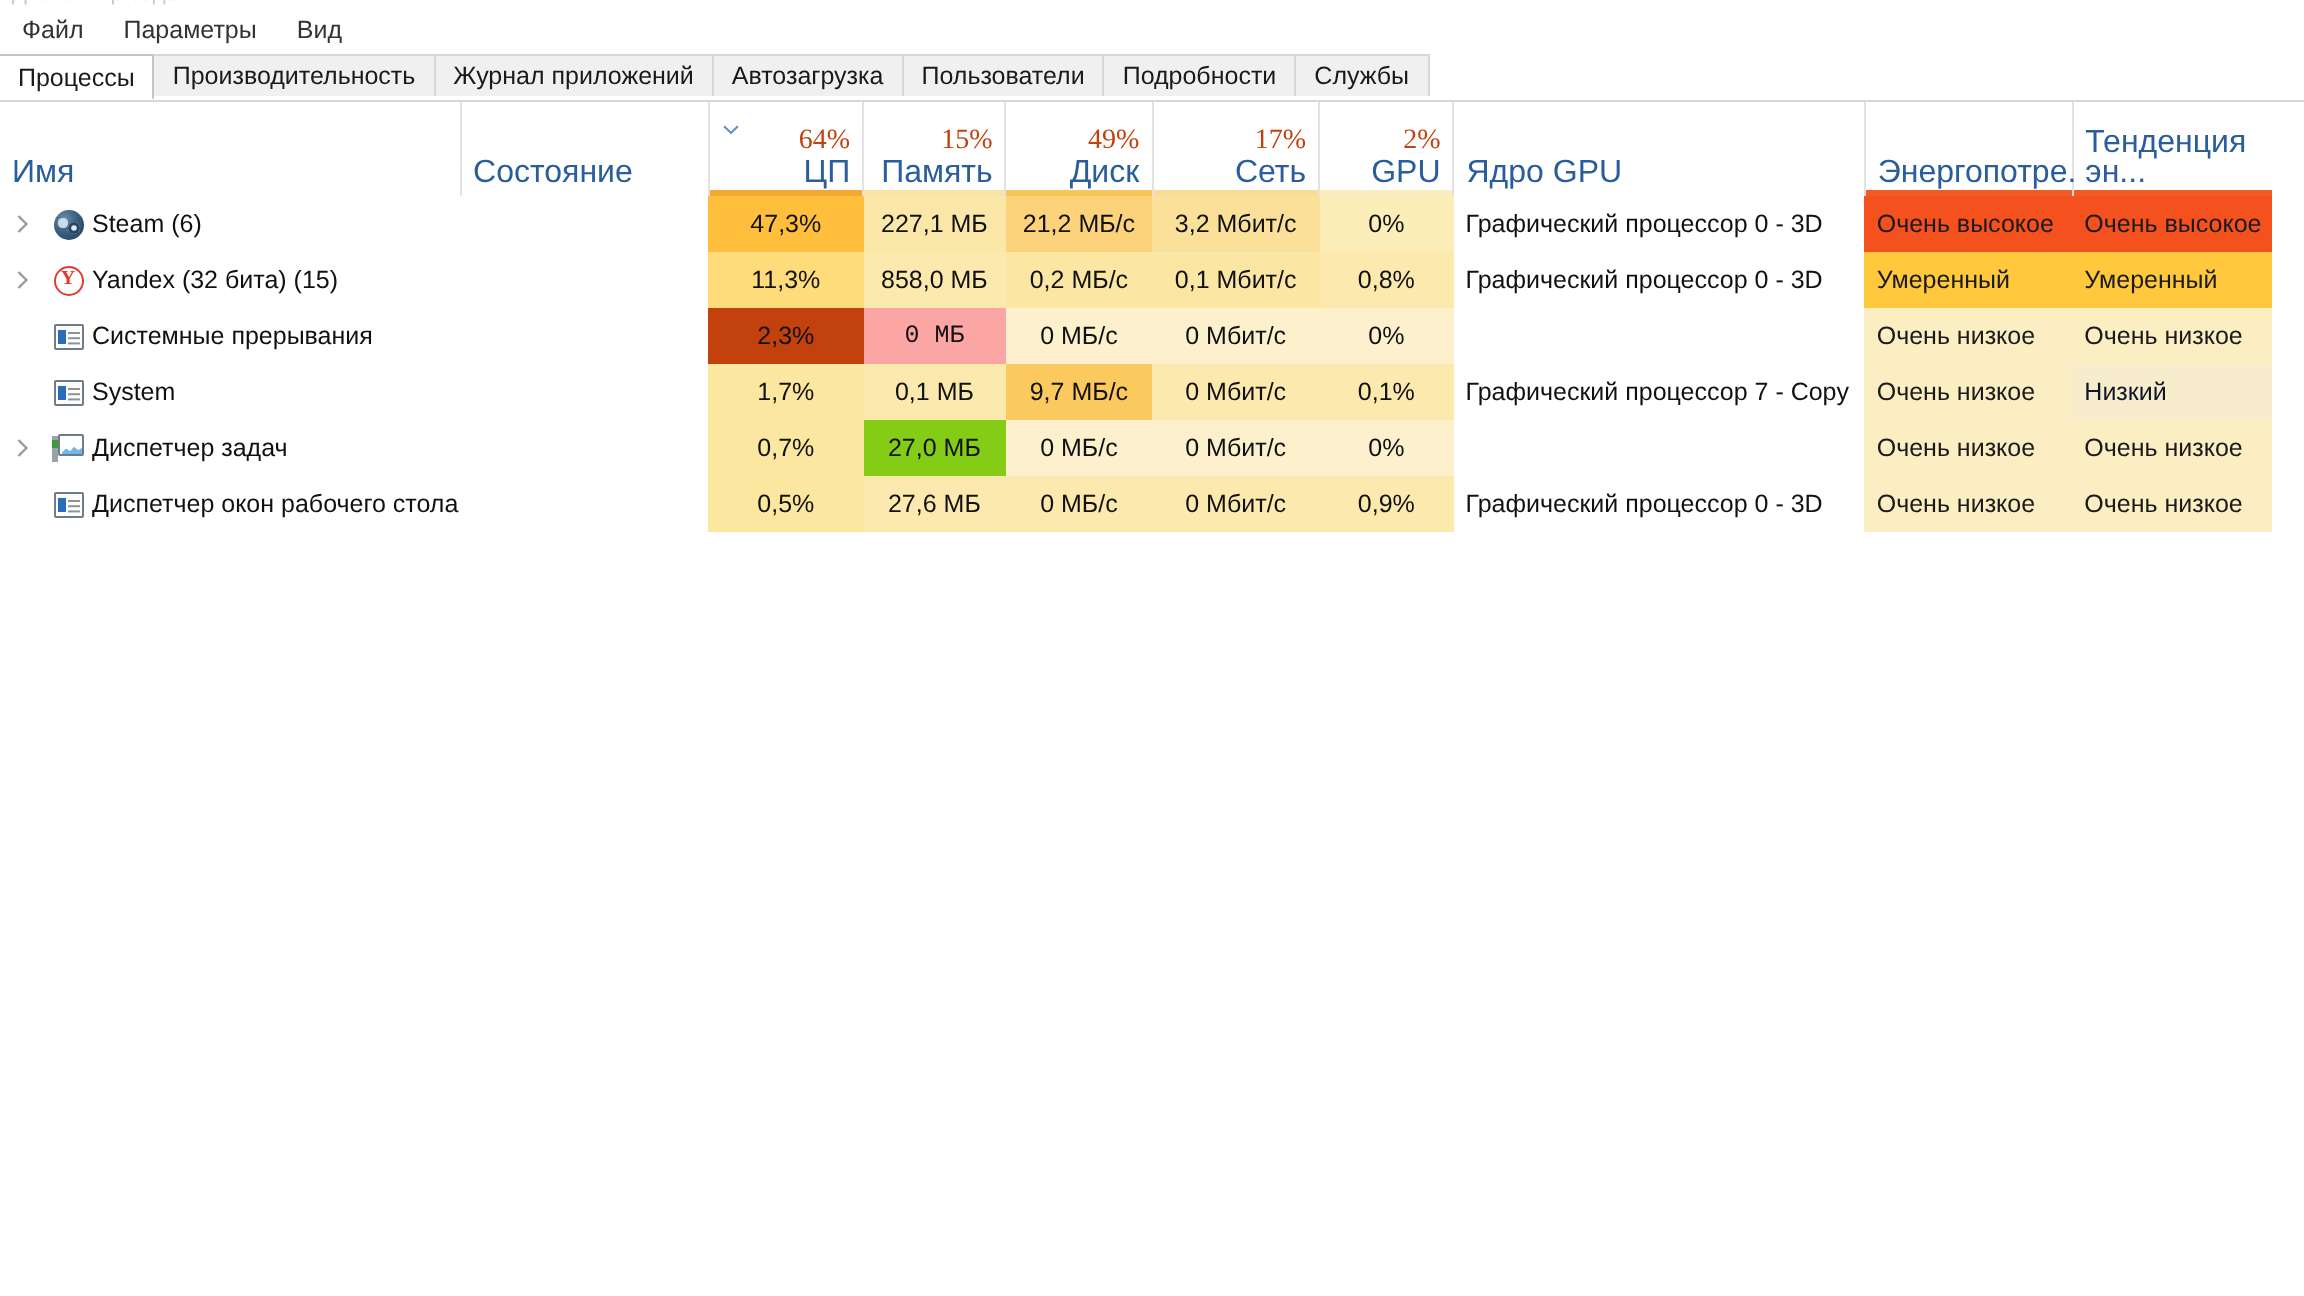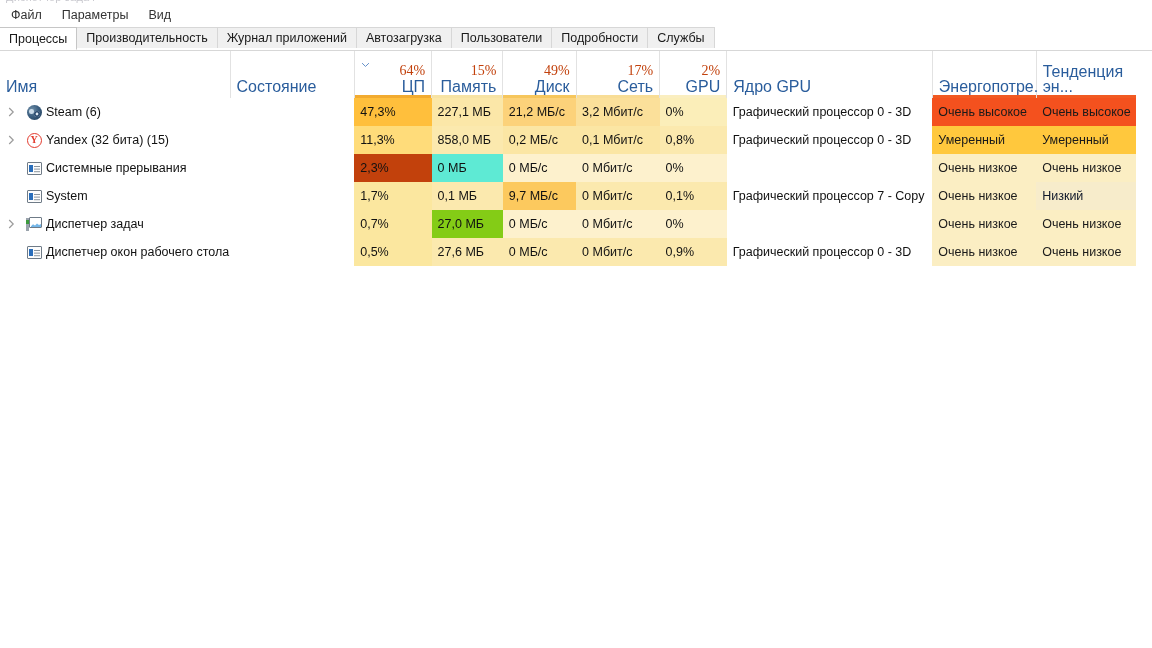--- a/index.html
+++ b/index.html
@@ -79,21 +79,21 @@
   }
   .accent{
     position:absolute;left:0;right:0;bottom:0;height:3px;
   }
 
   tbody td{
     padding:0 6px;height:28px;box-sizing:border-box;
     font-size:12.5px;color:#111111;white-space:nowrap;overflow:hidden;
     border:none;vertical-align:middle;
   }
-  td.num{text-align:left;}
+  td.num{text-align:center;}
   td.txt{text-align:left;}
   td.name{background:#ffffff;padding-left:0;}
   td.state{background:#ffffff;}
   td.gpueng{background:#ffffff;}
 
   .namecell{display:flex;align-items:center;height:28px;}
   .twisty{
     width:22px;height:28px;flex:0 0 22px;display:flex;
     align-items:center;justify-content:center;
   }
@@ -322,21 +322,21 @@
               <div class="namecell">
                 <span class="twisty"></span>
                 <span class="icon-slot">
                   <span class="ic-win"></span>
                 </span>
                 <span class="nm">Системные прерывания</span>
               </div>
             </td>
             <td class="state txt"></td>
             <td class="num" style="background: #c2410c;">2,3%</td>
-            <td class="num" style="background: #5eead4;">0 МБ</td>
+            <td class="num" style="background: #fca5a5; font-family: Liberation Mono, monospace;">0 МБ</td>
             <td class="num" style="background: rgb(253, 241, 205);">0 МБ/с</td>
             <td class="num" style="background: rgb(253, 241, 205);">0 Мбит/с</td>
             <td class="num" style="background: rgb(253, 241, 205);">0%</td>
             <td class="gpueng txt"></td>
             <td class="txt" style="background: rgb(251, 238, 195); color: rgb(26, 26, 26);">Очень низкое</td>
             <td class="txt" style="background: rgb(251, 238, 195); color: rgb(26, 26, 26);">Очень низкое</td>
           </tr>
           <tr>
             <td class="name txt">
               <div class="namecell">

